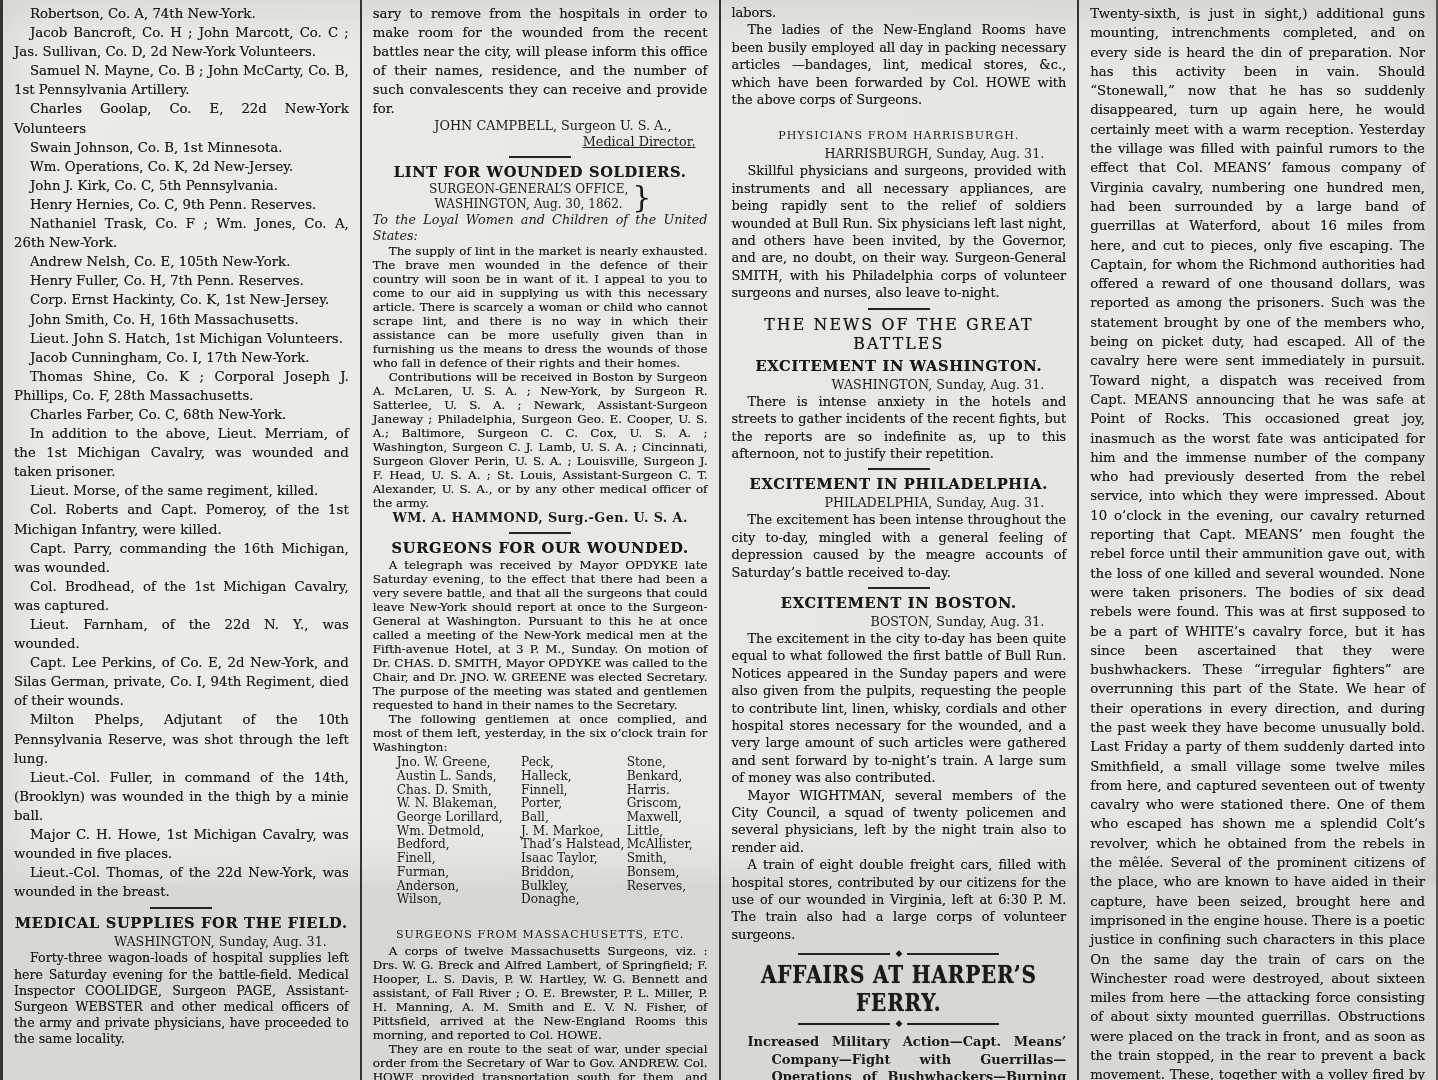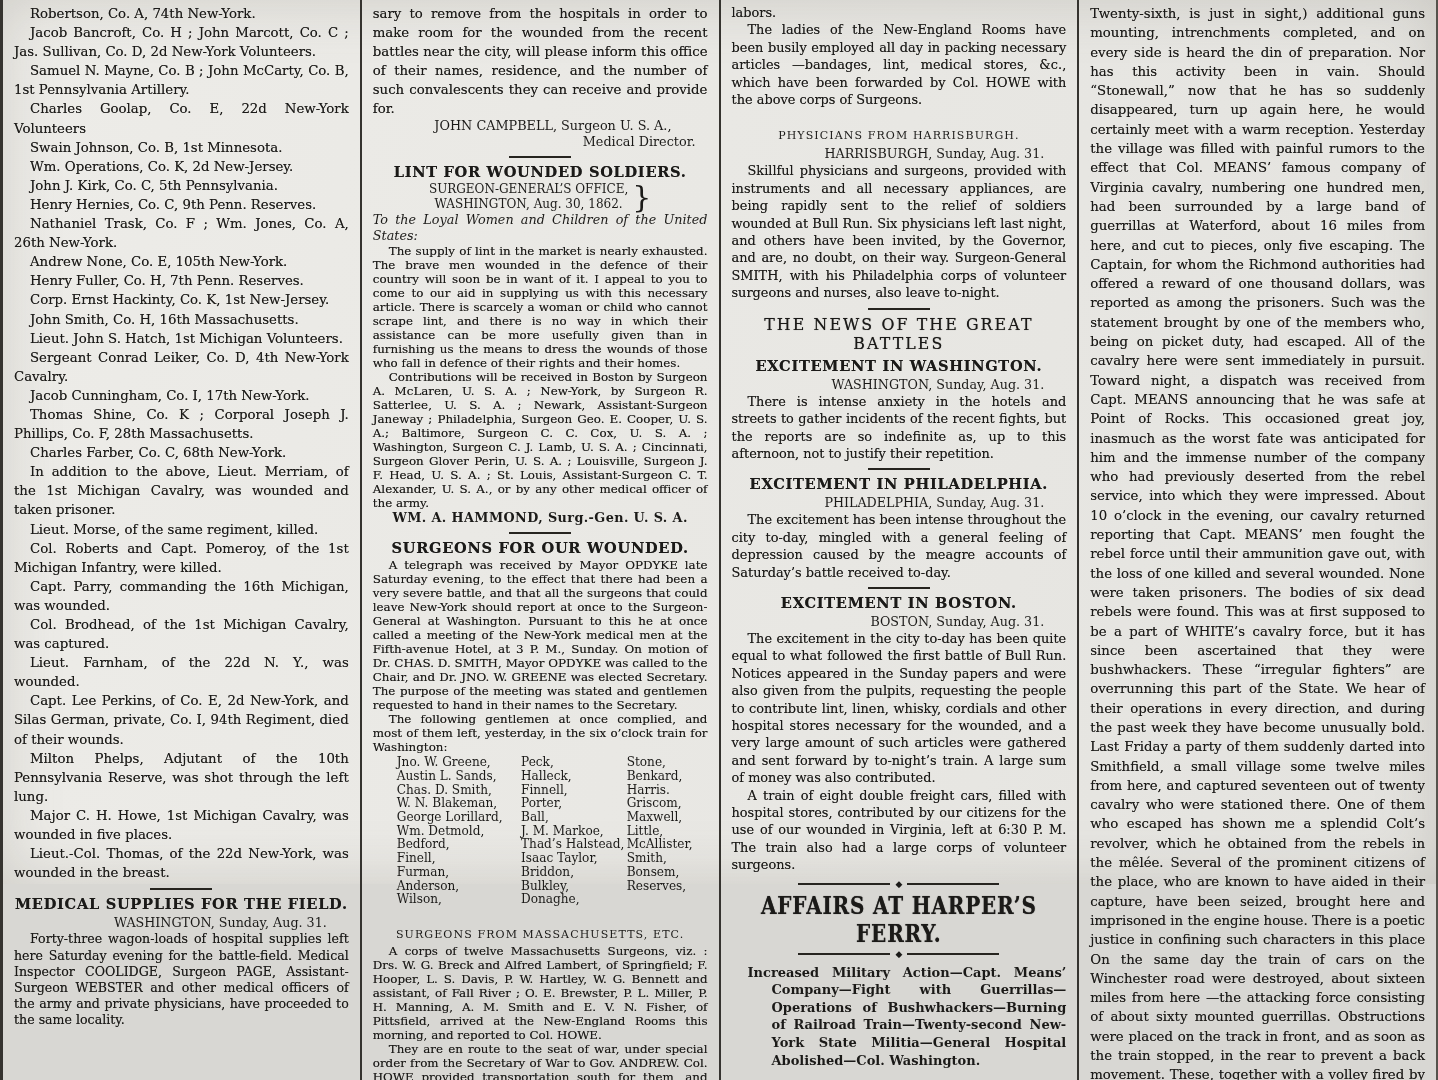--- a/index.html
+++ b/index.html
@@ -45,21 +45,21 @@
   .dateline{text-align:right;padding-right:22px;font-size:12.7px;line-height:17px;}
   .rule{width:62px;border-top:2.5px solid #26241f;margin:6px auto 5px;}
   .drule{display:flex;align-items:center;justify-content:center;gap:5px;margin:6px 0 5px;}
   .drule .ln{height:2px;background:#26241f;width:92px;}
   .drule .dm{font-size:9px;line-height:9px;}
   .office{display:flex;justify-content:center;align-items:center;margin:1px 0;}
   .office .ol{text-align:center;font-size:12px;line-height:14.6px;}
   .office .brace{font-size:30px;line-height:26px;margin-left:4px;font-weight:400;}
   .sig div{text-align:right;}
   .sig .l0{padding-right:36px;}
-  .sig .l1{padding-right:12px;}
+  .sig .l1{padding-right:12px;text-decoration:underline;}
   .sigc{text-align:center;font-weight:bold;letter-spacing:.4px;}
   .italicline{font-style:italic;text-indent:0;text-align:justify;margin:0;}
   .summary{font-weight:bold;text-align:justify;padding-left:40px;text-indent:-24px;
            font-size:13px;line-height:17.6px;margin:2px 0;}
   .names{display:grid;grid-template-columns:40% 34% 26%;padding-left:24px;
          font-size:12.1px;line-height:13.7px;margin:2px 0;}
 </style>
 </head>
 <body>
 
@@ -67,37 +67,37 @@
     <div class="column col-0">
       <p class="para">Robertson, Co. A, 74th New-York.</p>
       <p class="para">Jacob Bancroft, Co. H ; John Marcott, Co. C ; Jas. Sullivan, Co. D, 2d New-York Volunteers.</p>
       <p class="para">Samuel N. Mayne, Co. B ; John McCarty, Co. B, 1st Pennsylvania Artillery.</p>
       <p class="para">Charles Goolap, Co. E, 22d New-York Volunteers</p>
       <p class="para">Swain Johnson, Co. B, 1st Minnesota.</p>
       <p class="para">Wm. Operations, Co. K, 2d New-Jersey.</p>
       <p class="para">John J. Kirk, Co. C, 5th Pennsylvania.</p>
       <p class="para">Henry Hernies, Co. C, 9th Penn. Reserves.</p>
       <p class="para">Nathaniel Trask, Co. F ; Wm. Jones, Co. A, 26th New-York.</p>
-      <p class="para">Andrew None, Co. E, 105th New-York.</p>
+      <p class="para">Andrew Nelsh, Co. E, 105th New-York.</p>
       <p class="para">Henry Fuller, Co. H, 7th Penn. Reserves.</p>
       <p class="para">Corp. Ernst Hackinty, Co. K, 1st New-Jersey.</p>
       <p class="para">John Smith, Co. H, 16th Massachusetts.</p>
       <p class="para">Lieut. John S. Hatch, 1st Michigan Volunteers.</p>
-      <p class="para">Sergeant Conrad Leiker, Co. D, 4th New-York Cavalry.</p>
       <p class="para">Jacob Cunningham, Co. I, 17th New-York.</p>
       <p class="para">Thomas Shine, Co. K ; Corporal Joseph J. Phillips, Co. F, 28th Massachusetts.</p>
       <p class="para">Charles Farber, Co. C, 68th New-York.</p>
       <p class="para">In addition to the above, Lieut. Merriam, of the 1st Michigan Cavalry, was wounded and taken prisoner.</p>
       <p class="para">Lieut. Morse, of the same regiment, killed.</p>
       <p class="para">Col. Roberts and Capt. Pomeroy, of the 1st Michigan Infantry, were killed.</p>
       <p class="para">Capt. Parry, commanding the 16th Michigan, was wounded.</p>
       <p class="para">Col. Brodhead, of the 1st Michigan Cavalry, was captured.</p>
       <p class="para">Lieut. Farnham, of the 22d N. Y., was wounded.</p>
       <p class="para">Capt. Lee Perkins, of Co. E, 2d New-York, and Silas German, private, Co. I, 94th Regiment, died of their wounds.</p>
       <p class="para">Milton Phelps, Adjutant of the 10th Pennsylvania Reserve, was shot through the left lung.</p>
+      <p class="para">Lieut.-Col. Fuller, in command of the 14th, (Brooklyn) was wounded in the thigh by a minie ball.</p>
       <p class="para">Major C. H. Howe, 1st Michigan Cavalry, was wounded in five places.</p>
       <p class="para">Lieut.-Col. Thomas, of the 22d New-York, was wounded in the breast.</p>
       <div class="rule"></div>
       <div class="headline">MEDICAL SUPPLIES FOR THE FIELD.</div>
       <div class="dateline">WASHINGTON, Sunday, Aug. 31.</div>
       <p class="para size-b">Forty-three wagon-loads of hospital supplies left here Saturday evening for the battle-field. Medical Inspector COOLIDGE, Surgeon PAGE, Assistant-Surgeon WEBSTER and other medical officers of the army and private physicians, have proceeded to the same locality.</p>
     </div>
     <div class="column col-1">
       <p class="para ni size-a">sary to remove from the hospitals in order to make room for the wounded from the recent battles near the city, will please inform this office of their names, residence, and the number of such convalescents they can receive and provide for.</p>
       <div class="sig">
@@ -172,20 +172,21 @@
       <div class="dateline">WASHINGTON, Sunday, Aug. 31.</div>
       <p class="para">There is intense anxiety in the hotels and streets to gather incidents of the recent fights, but the reports are so indefinite as, up to this afternoon, not to justify their repetition.</p>
       <div class="rule"></div>
       <div class="headline">EXCITEMENT IN PHILADELPHIA.</div>
       <div class="dateline">PHILADELPHIA, Sunday, Aug. 31.</div>
       <p class="para">The excitement has been intense throughout the city to-day, mingled with a general feeling of depression caused by the meagre accounts of Saturday’s battle received to-day.</p>
       <div class="rule"></div>
       <div class="headline">EXCITEMENT IN BOSTON.</div>
       <div class="dateline">BOSTON, Sunday, Aug. 31.</div>
       <p class="para">The excitement in the city to-day has been quite equal to what followed the first battle of Bull Run. Notices appeared in the Sunday papers and were also given from the pulpits, requesting the people to contribute lint, linen, whisky, cordials and other hospital stores necessary for the wounded, and a very large amount of such articles were gathered and sent forward by to-night’s train. A large sum of money was also contributed.</p>
+      <p class="para">Mayor WIGHTMAN, several members of the City Council, a squad of twenty policemen and several physicians, left by the night train also to render aid.</p>
       <p class="para">A train of eight double freight cars, filled with hospital stores, contributed by our citizens for the use of our wounded in Virginia, left at 6:30 P. M. The train also had a large corps of volunteer surgeons.</p>
       <div class="drule">
         <span class="ln"></span>
         <span class="dm">◆</span>
         <span class="ln"></span>
       </div>
       <div class="bighead2">AFFAIRS AT HARPER’S FERRY.</div>
       <div class="drule">
         <span class="ln"></span>
         <span class="dm">◆</span>

